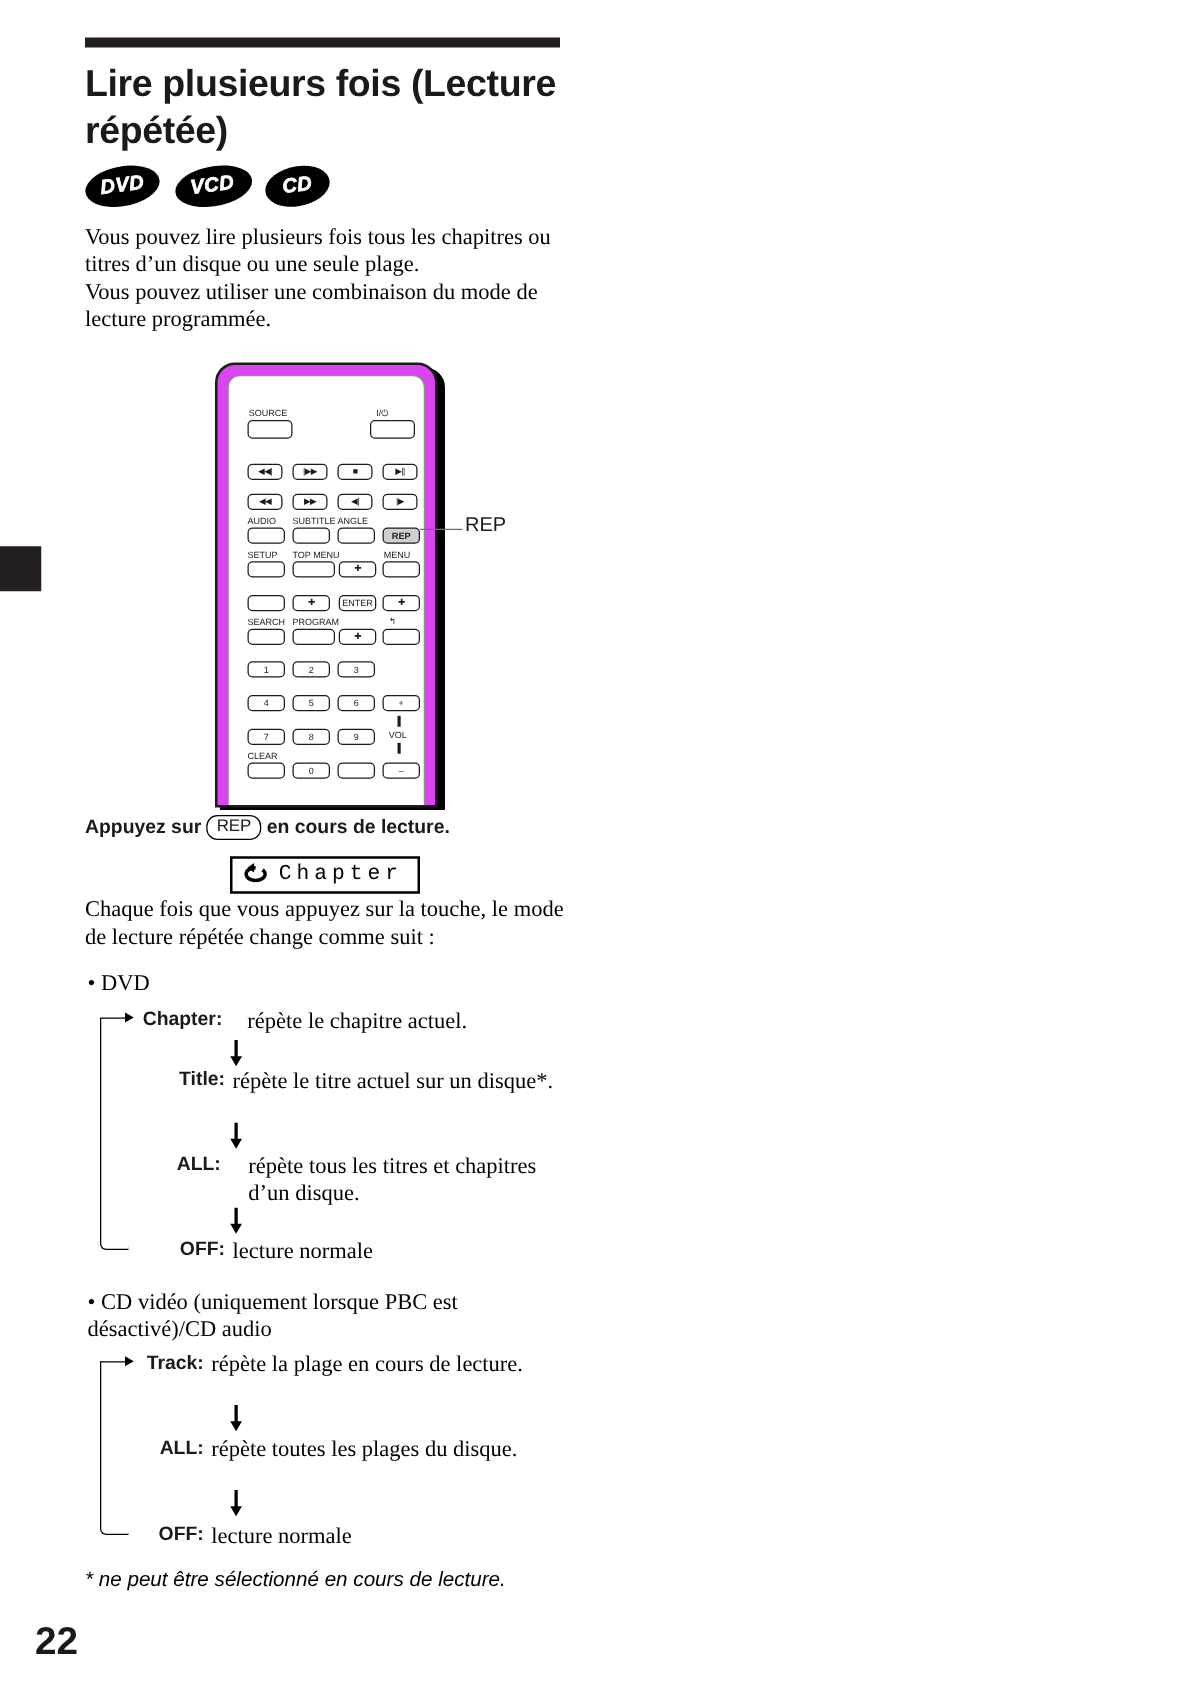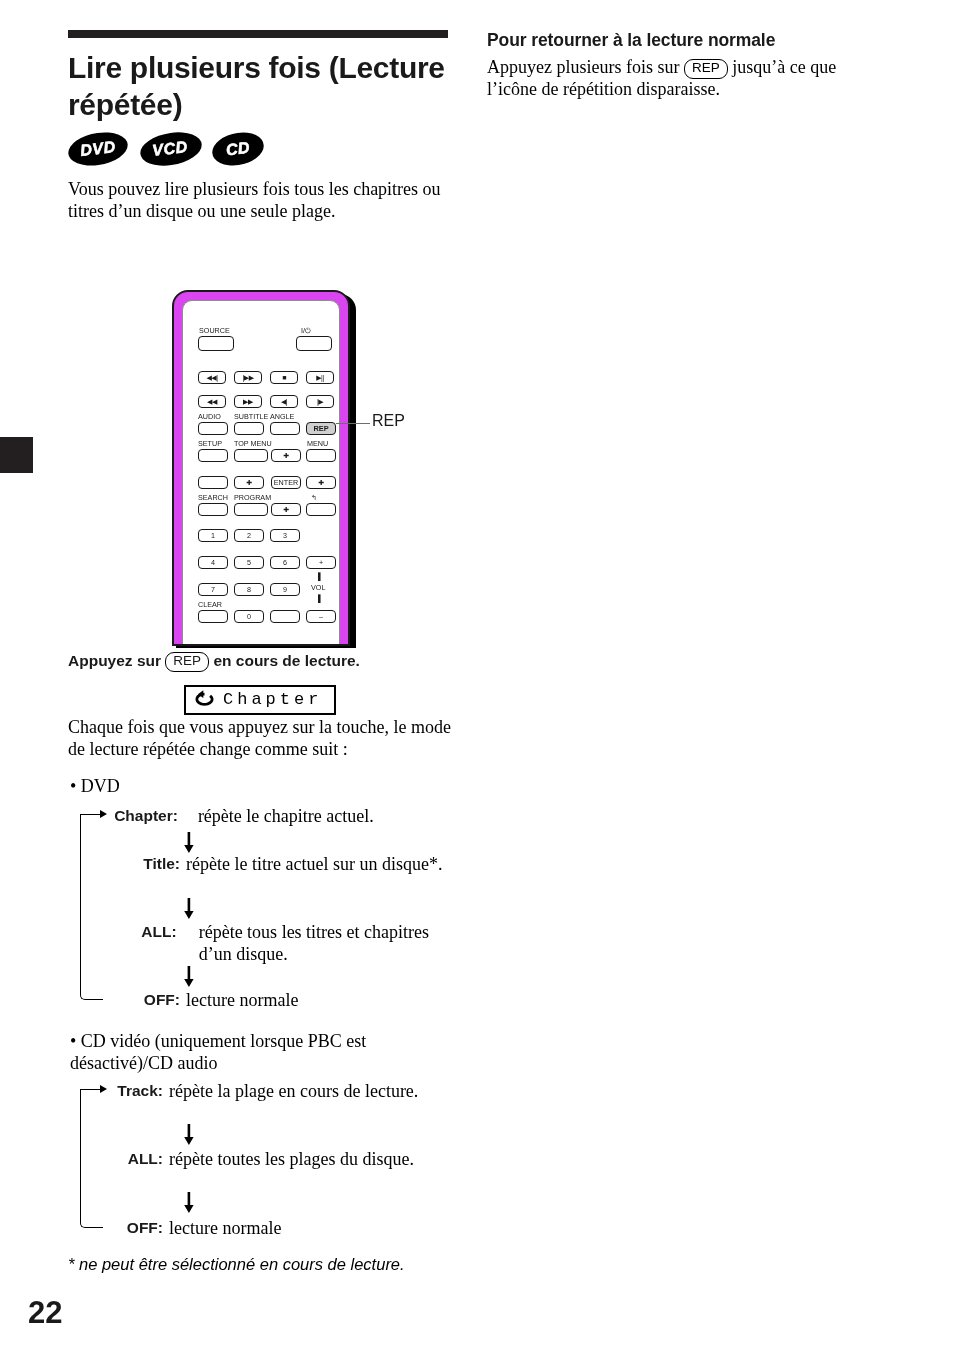--- a/index.html
+++ b/index.html
@@ -251,30 +251,23 @@
         <div class="oval"></div>
         <div class="txt">VCD</div>
       </div>
       <div class="badge cd">
         <div class="oval"></div>
         <div class="txt">CD</div>
       </div>
     </div>
 
     <p class="body">Vous pouvez lire plusieurs fois tous les chapitres ou titres d’un disque ou une seule plage.</p>
-  </div>
-
-  <div class="col-right">
-    <h2 class="subhead">Pour retourner à la lecture normale</h2>
-    <p class="body">
-      <span>Appuyez plusieurs fois sur</span>
-      <span class="keypill">REP</span>
-      <span>jusqu’à ce que l’icône de répétition disparaisse.</span>
-    </p>
-  </div>
+    <p class="body">Vous pouvez utiliser une combinaison du mode de lecture programmée.</p>
+  </div>
+
 
   <div class="remote-wrap">
     <div class="remote-shadow"></div>
     <div class="remote-body">
       <div class="remote-inner">
 
         <div class="blabel" style="left:16px; top:26px;">SOURCE</div>
         <div class="btn" style="left:15px; top:35px; width:36px; height:15px;"></div>
         <div class="blabel" style="left:118px; top:26px;">I/⏻</div>
         <div class="btn" style="left:113px; top:35px; width:36px; height:15px;"></div>

